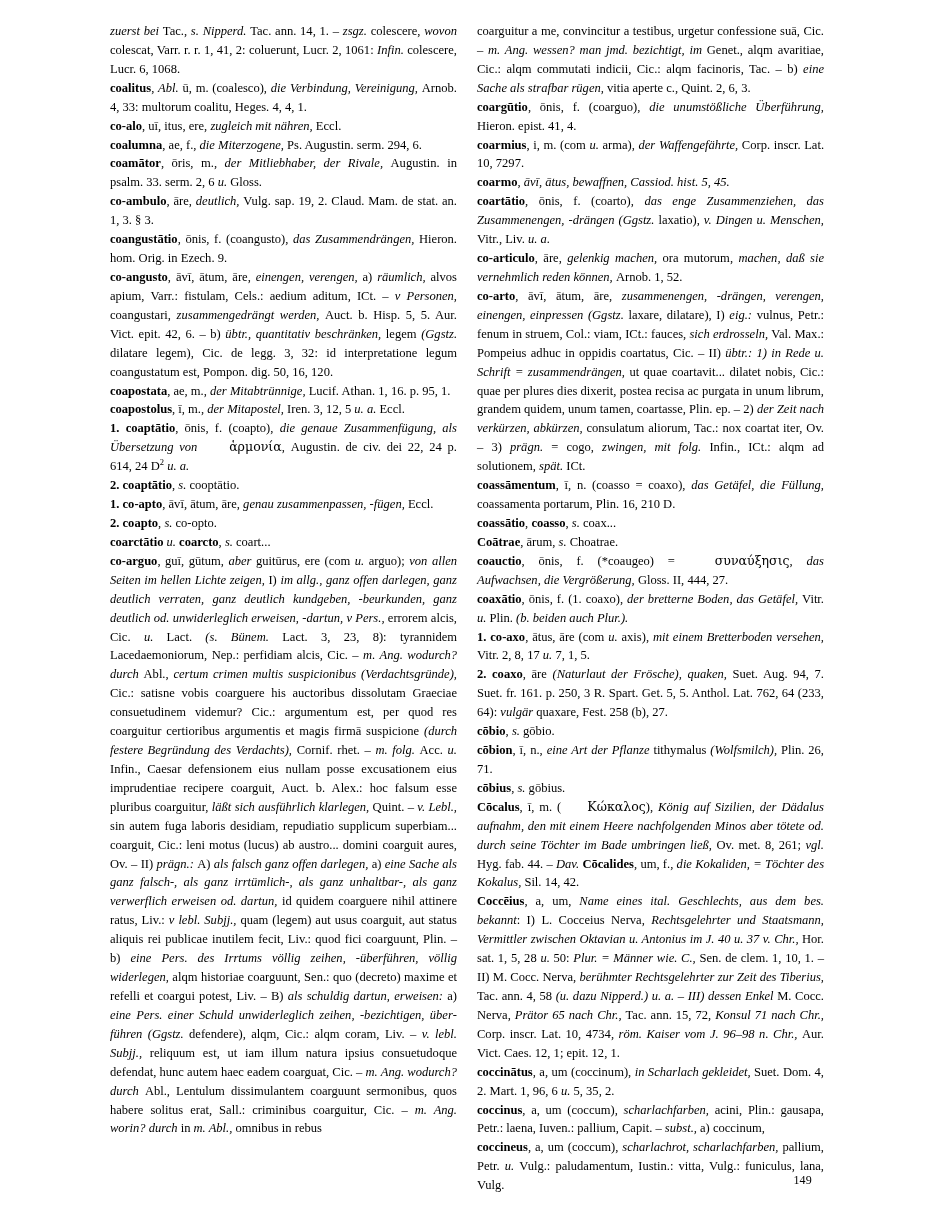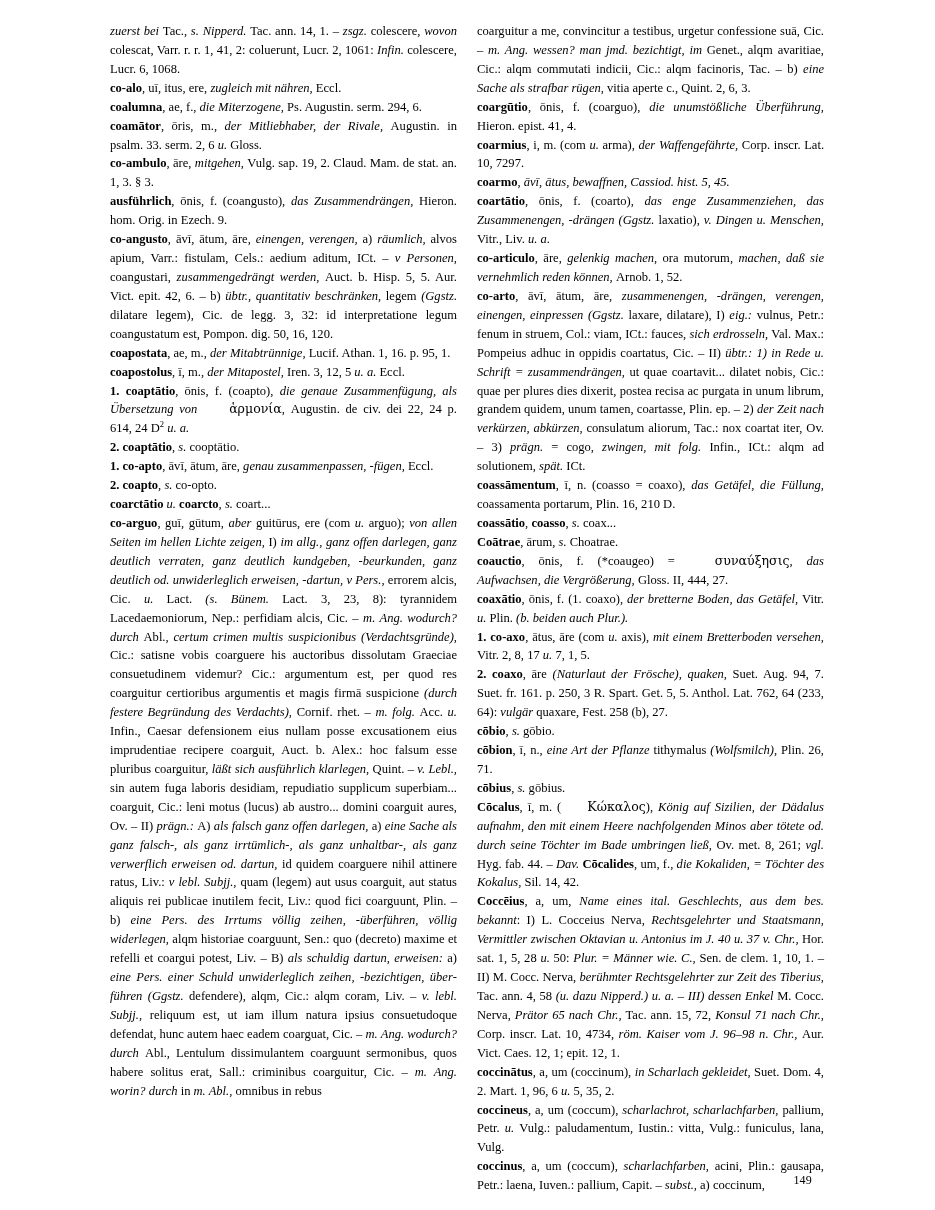--- a/index.html
+++ b/index.html
@@ -65,25 +65,26 @@
     letter-spacing: 0.2px;
   }
 </style>
 </head>
 <body>
 
 <div id="page">
   <div class="columns">
     <div class="col" id="col-left">
         <p class="entry"><span class="it">zuerst bei </span><span class="rm">Tac., </span><span class="it">s. Nipperd. </span><span class="rm">Tac. ann. 14, 1. – </span><span class="it">zsgz. </span><span class="rm">colescere, </span><span class="it">wovon </span><span class="rm">colescat, Varr. r. r. 1, 41, 2: coluerunt, Lucr. 2, 1061: </span><span class="it">Infin. </span><span class="rm">colescere, Lucr. 6, 1068.</span></p>
+        <p class="entry"><span class="hw">coalitus</span><span class="rm">, </span><span class="it">Abl. </span><span class="rm">ū, m. (coalesco), </span><span class="it">die </span><span class="bi">Verbindung, Vereinigung, </span><span class="rm">Arnob. 4, 33: multorum coalitu, Heges. 4, 4, 1.</span></p>
         <p class="entry"><span class="hw">co-alo</span><span class="rm">, uī, itus, ere, </span><span class="bi">zugleich mit nähren, </span><span class="rm">Eccl.</span></p>
         <p class="entry"><span class="hw">coalumna</span><span class="rm">, ae, f., </span><span class="it">die </span><span class="bi">Miterzogene, </span><span class="rm">Ps. Augustin. serm. 294, 6.</span></p>
         <p class="entry"><span class="hw">coamātor</span><span class="rm">, ōris, m., </span><span class="it">der </span><span class="bi">Mitliebhaber, </span><span class="it">der </span><span class="bi">Rivale, </span><span class="rm">Augustin. in psalm. 33. serm. 2, 6 </span><span class="it">u. </span><span class="rm">Gloss.</span></p>
-        <p class="entry"><span class="hw">co-ambulo</span><span class="rm">, āre, </span><span class="bi">mitgehen, </span><span class="rm">Vulg. sap. 19, 2. Claud. Mam. de stat. an. 1, 3. § 3.</span></p>
-        <p class="entry"><span class="hw">ausführlich</span><span class="rm">, ōnis, f. (coangusto), </span><span class="it">das </span><span class="bi">Zusammendrängen, </span><span class="rm">Hieron. hom. Orig. in Ezech. 9.</span></p>
+        <p class="entry"><span class="hw">co-ambulo</span><span class="rm">, āre, </span><span class="bi">deutlich, </span><span class="rm">Vulg. sap. 19, 2. Claud. Mam. de stat. an. 1, 3. § 3.</span></p>
+        <p class="entry"><span class="hw">coangustātio</span><span class="rm">, ōnis, f. (coangusto), </span><span class="it">das </span><span class="bi">Zusammendrängen, </span><span class="rm">Hieron. hom. Orig. in Ezech. 9.</span></p>
         <p class="entry"><span class="hw">co-angusto</span><span class="rm">, āvī, ātum, āre, </span><span class="bi">einengen, verengen, </span><span class="rm">a) </span><span class="it">räumlich, </span><span class="rm">alvos apium, Varr.: fistulam, Cels.: aedium aditum, ICt. – </span><span class="it">v Personen, </span><span class="rm">coangustari, </span><span class="it">zusammengedrängt werden, </span><span class="rm">Auct. b. Hisp. 5, 5. Aur. Vict. epit. 42, 6. – b) </span><span class="it">übtr., quantitativ </span><span class="bi">be­schränken, </span><span class="rm">legem </span><span class="it">(Ggstz. </span><span class="rm">dilatare legem), Cic. de legg. 3, 32: id interpretatione legum coangustatum est, Pompon. dig. 50, 16, 120.</span></p>
         <p class="entry"><span class="hw">coapostata</span><span class="rm">, ae, m., </span><span class="it">der </span><span class="bi">Mitabtrünnige, </span><span class="rm">Lucif. Athan. 1, 16. p. 95, 1.</span></p>
         <p class="entry"><span class="hw">coapostolus</span><span class="rm">, ī, m., </span><span class="it">der </span><span class="bi">Mitapostel, </span><span class="rm">Iren. 3, 12, 5 </span><span class="it">u. a. </span><span class="rm">Eccl.</span></p>
         <p class="entry"><span class="hw">1. coaptātio</span><span class="rm">, ōnis, f. (coapto), </span><span class="it">die </span><span class="bi">genaue Zusammenfügung, </span><span class="it">als Übersetzung von </span><span class="gk">ἁρμονία</span><span class="rm">, Augustin. de civ. dei 22, 24 p. 614, 24 D</span><sup>2</sup><span class="rm"> </span><span class="it">u. a.</span></p>
         <p class="entry"><span class="hw">2. coaptātio</span><span class="rm">, </span><span class="it">s. </span><span class="rm">cooptātio.</span></p>
         <p class="entry"><span class="hw">1. co-apto</span><span class="rm">, āvī, ātum, āre, </span><span class="bi">genau zusammenpassen, -fügen, </span><span class="rm">Eccl.</span></p>
         <p class="entry"><span class="hw">2. coapto</span><span class="rm">, </span><span class="it">s. </span><span class="rm">co-opto.</span></p>
         <p class="entry"><span class="hw">coarctātio </span><span class="it">u. </span><span class="hw">coarcto</span><span class="rm">, </span><span class="it">s. </span><span class="rm">coart...</span></p>
         <p class="entry"><span class="hw">co-arguo</span><span class="rm">, guī, gūtum, </span><span class="it">aber </span><span class="rm">guitūrus, ere (com </span><span class="it">u. </span><span class="rm">arguo); </span><span class="bi">von allen Seiten im hellen Lichte zeigen, </span><span class="rm">I) </span><span class="it">im allg., </span><span class="bi">ganz offen darlegen, ganz deutlich verraten, ganz deutlich kundgeben, -beurkunden, ganz deutlich </span><span class="it">od. </span><span class="bi">unwiderleglich erweisen, -dartun, </span><span class="it">v Pers., </span><span class="rm">errorem alcis, Cic. </span><span class="it">u. </span><span class="rm">Lact. </span><span class="it">(s. Bünem. </span><span class="rm">Lact. 3, 23, 8): tyrannidem Lacedaemoniorum, Nep.: perfidiam alcis, Cic. – </span><span class="it">m. Ang. </span><span class="bi">wodurch? </span><span class="it">durch </span><span class="rm">Abl., </span><span class="it">certum crimen multis suspicionibus (Verdachtsgründe), </span><span class="rm">Cic.: satisne vobis coarguere his auctoribus dissolutam Graeciae consuetudinem videmur? Cic.: argumentum est, per quod res coarguitur certioribus argu­mentis et magis firmā suspicione </span><span class="it">(durch festere Begründung des Verdachts), </span><span class="rm">Cornif. rhet. – </span><span class="it">m. folg. </span><span class="rm">Acc. </span><span class="it">u. </span><span class="rm">Infin., Caesar defensionem eius nullam posse excusationem eius imprudentiae recipere coarguit, Auct. b. Alex.: hoc falsum esse pluribus coarguitur, </span><span class="it">läßt sich ausführlich klarlegen, </span><span class="rm">Quint. – </span><span class="it">v. Lebl., </span><span class="rm">sin autem fuga laboris desidiam, repudiatio supplicum superb­iam... coarguit, Cic.: leni motus (lucus) ab austro... domini coarguit aures, Ov. – II) </span><span class="it">prägn.: </span><span class="rm">A) </span><span class="it">als </span><span class="bi">falsch </span><span class="it">ganz offen dar­legen, </span><span class="rm">a) </span><span class="it">eine Sache </span><span class="bi">als ganz falsch-, als ganz irrtümlich-, als ganz unhaltbar-, als ganz verwerflich erweisen </span><span class="it">od. </span><span class="bi">dartun, </span><span class="rm">id quidem coarguere nihil attinere ratus, Liv.: </span><span class="it">v lebl. Subjj., </span><span class="rm">quam (legem) aut usus coarguit, aut status aliquis rei publicae inutilem fecit, Liv.: quod fici coarguunt, Plin. – b) </span><span class="it">eine Pers. </span><span class="bi">des Irrtums völlig zeihen, -überführen, völlig widerlegen, </span><span class="rm">alqm historiae coarguunt, Sen.: quo (decreto) maxime et refelli et coargui potest, Liv. – B) </span><span class="it">als </span><span class="bi">schuldig </span><span class="it">dartun, erweisen: </span><span class="rm">a) </span><span class="it">eine Pers. einer Schuld </span><span class="bi">unwiderleglich zeihen, -bezichtigen, über­führen </span><span class="it">(Ggstz. </span><span class="rm">defendere), alqm, Cic.: alqm coram, Liv. – </span><span class="it">v. lebl. Subjj., </span><span class="rm">reliquum est, ut iam illum natura ipsius consuetu­doque defendat, hunc autem haec eadem coarguat, Cic. – </span><span class="it">m. Ang. </span><span class="bi">wodurch? </span><span class="it">durch </span><span class="rm">Abl., Lentulum dissimulantem coarguunt sermonibus, quos habere solitus erat, Sall.: criminibus coargui­tur, Cic. – </span><span class="it">m. Ang. </span><span class="bi">worin? </span><span class="it">durch </span><span class="rm">in </span><span class="it">m. Abl., </span><span class="rm">omnibus in rebus</span></p>
       </div>
@@ -101,18 +102,18 @@
         <p class="entry"><span class="hw">coauctio</span><span class="rm">, ōnis, f. (*coaugeo) = </span><span class="gk">συναύξησις</span><span class="rm">, </span><span class="it">das </span><span class="bi">Aufwachsen, </span><span class="it">die </span><span class="bi">Vergrößerung, </span><span class="rm">Gloss. II, 444, 27.</span></p>
         <p class="entry"><span class="hw">coaxātio</span><span class="rm">, ōnis, f. (1. coaxo), </span><span class="it">der </span><span class="bi">bretterne Boden, </span><span class="it">das </span><span class="bi">Getäfel, </span><span class="rm">Vitr. </span><span class="it">u. </span><span class="rm">Plin. </span><span class="it">(b. beiden auch Plur.).</span></p>
         <p class="entry"><span class="hw">1. co-axo</span><span class="rm">, ātus, āre (com </span><span class="it">u. </span><span class="rm">axis), </span><span class="bi">mit einem Bretterboden versehen, </span><span class="rm">Vitr. 2, 8, 17 </span><span class="it">u. </span><span class="rm">7, 1, 5.</span></p>
         <p class="entry"><span class="hw">2. coaxo</span><span class="rm">, āre </span><span class="it">(Naturlaut der Frösche), </span><span class="bi">quaken, </span><span class="rm">Suet. Aug. 94, 7. Suet. fr. 161. p. 250, 3 R. Spart. Get. 5, 5. Anthol. Lat. 762, 64 (233, 64): </span><span class="it">vulgär </span><span class="rm">quaxare, Fest. 258 (b), 27.</span></p>
         <p class="entry"><span class="hw">cōbio</span><span class="rm">, </span><span class="it">s. </span><span class="rm">gōbio.</span></p>
         <p class="entry"><span class="hw">cōbion</span><span class="rm">, ī, n., </span><span class="it">eine Art der Pflanze </span><span class="rm">tithymalus </span><span class="it">(Wolfsmilch), </span><span class="rm">Plin. 26, 71.</span></p>
         <p class="entry"><span class="hw">cōbius</span><span class="rm">, </span><span class="it">s. </span><span class="rm">gōbius.</span></p>
         <p class="entry"><span class="hw">Cōcalus</span><span class="rm">, ī, m. (</span><span class="gk">Κώκαλος</span><span class="rm">), </span><span class="it">König auf Sizilien, der Dädalus aufnahm, den mit einem Heere nachfolgenden Minos aber tötete od. durch seine Töchter im Bade umbringen ließ, </span><span class="rm">Ov. met. 8, 261; </span><span class="it">vgl. </span><span class="rm">Hyg. fab. 44. – </span><span class="it">Dav. </span><span class="hw">Cōcalides</span><span class="rm">, um, f., </span><span class="it">die </span><span class="bi">Kokaliden, </span><span class="it">= Töchter des Kokalus, </span><span class="rm">Sil. 14, 42.</span></p>
         <p class="entry"><span class="hw">Coccēius</span><span class="rm">, a, um, </span><span class="it">Name eines ital. Geschlechts, aus dem bes. bekannt</span><span class="rm">: I) L. Cocceius Nerva, </span><span class="it">Rechtsgelehrter und Staatsmann, Vermittler zwischen Oktavian u. Antonius im J. 40 u. 37 v. Chr., </span><span class="rm">Hor. sat. 1, 5, 28 </span><span class="it">u. </span><span class="rm">50: </span><span class="it">Plur. = Männer wie. C., </span><span class="rm">Sen. de clem. 1, 10, 1. – II) M. Cocc. Nerva, </span><span class="it">berühmter Rechtsge­lehrter zur Zeit des Tiberius, </span><span class="rm">Tac. ann. 4, 58 </span><span class="it">(u. dazu Nipperd.) u. a. – III) dessen Enkel </span><span class="rm">M. Cocc. Nerva, </span><span class="it">Prätor 65 nach Chr., </span><span class="rm">Tac. ann. 15, 72, </span><span class="it">Konsul 71 nach Chr., </span><span class="rm">Corp. inscr. Lat. 10, 4734, </span><span class="it">röm. Kaiser vom J. 96–98 n. Chr., </span><span class="rm">Aur. Vict. Caes. 12, 1; epit. 12, 1.</span></p>
         <p class="entry"><span class="hw">coccinātus</span><span class="rm">, a, um (coccinum), </span><span class="bi">in Scharlach gekleidet, </span><span class="rm">Suet. Dom. 4, 2. Mart. 1, 96, 6 </span><span class="it">u. </span><span class="rm">5, 35, 2.</span></p>
+        <p class="entry"><span class="hw">coccinus</span><span class="rm">, a, um (coccum), </span><span class="bi">scharlachfarben, </span><span class="rm">acini, Plin.: gaus­apa, Petr.: laena, Iuven.: pallium, Capit. – </span><span class="it">subst., </span><span class="rm">a) coccinum,</span></p>
         <p class="entry"><span class="hw">coccineus</span><span class="rm">, a, um (coccum), </span><span class="bi">scharlachrot, scharlachfarben, </span><span class="rm">pallium, Petr. </span><span class="it">u. </span><span class="rm">Vulg.: paludamentum, Iustin.: vitta, Vulg.: funiculus, lana, Vulg.</span></p>
-        <p class="entry"><span class="hw">coccinus</span><span class="rm">, a, um (coccum), </span><span class="bi">scharlachfarben, </span><span class="rm">acini, Plin.: gaus­apa, Petr.: laena, Iuven.: pallium, Capit. – </span><span class="it">subst., </span><span class="rm">a) coccinum,</span></p>
       </div>
   </div>
   <div id="page-number">149</div>
 </div>
 
 </body></html>

